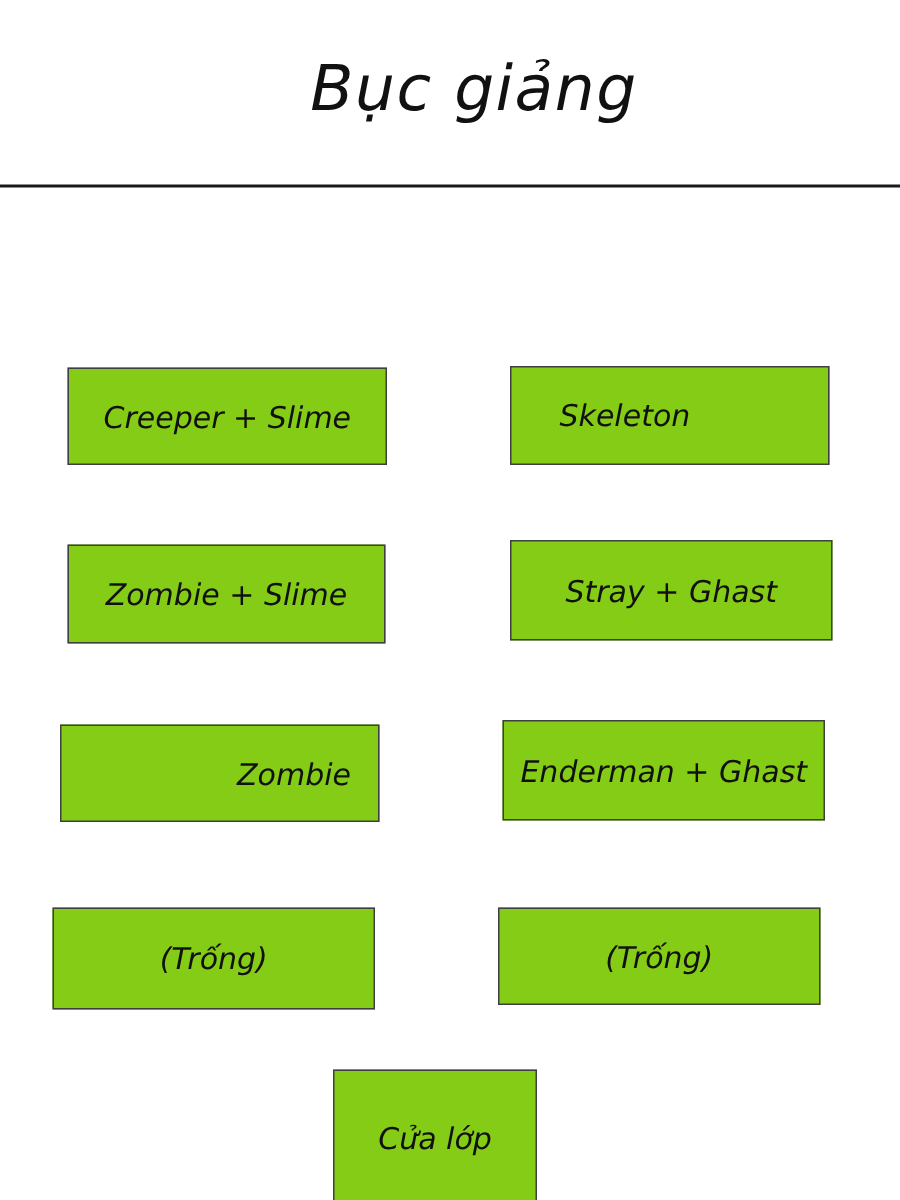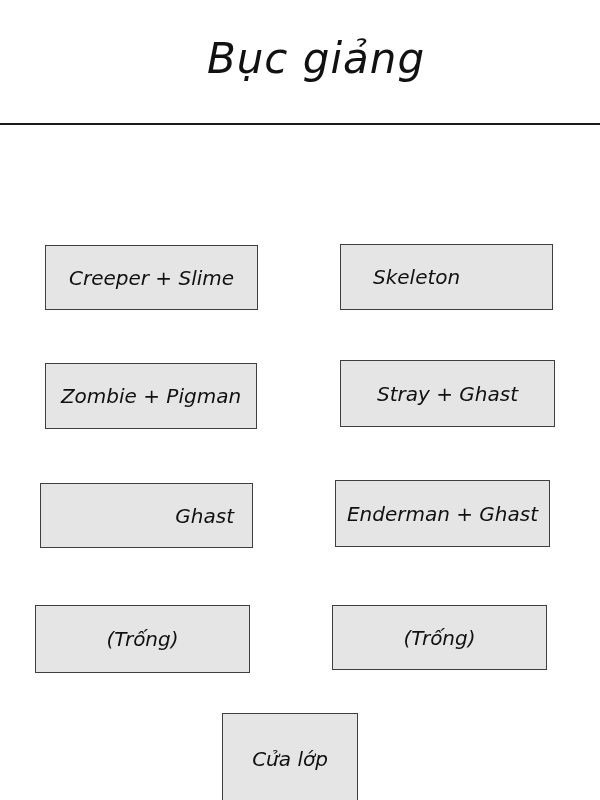--- a/index.html
+++ b/index.html
@@ -38,21 +38,21 @@
     top: 123px;
     left: 0;
     width: 600px;
     height: 2px;
     background: #1a1a1a;
   }
   .seat {
     position: absolute;
     box-sizing: border-box;
     border: 1.5px solid #3f3f3f;
-    background: #e5e5e5;
+    background: #84cc16;
     display: flex;
     align-items: center;
     justify-content: center;
     font-size: 20px;
     font-style: italic;
     color: #111111;
     white-space: nowrap;
   }
   .seat.align-left  { justify-content: flex-start; padding-left: 32px; }
   .seat.align-right { justify-content: flex-end;  padding-right: 18px; }
@@ -84,29 +84,29 @@
 
   <div class="seat s1">
     <span>Creeper + Slime</span>
   </div>
 
   <div class="seat s2 align-left">
     <span>Skeleton</span>
   </div>
 
   <div class="seat s3">
-    <span>Zombie + Pigman</span>
+    <span>Zombie + Slime</span>
   </div>
 
   <div class="seat s4">
     <span>Stray + Ghast</span>
   </div>
 
   <div class="seat s5 align-right">
-    <span>Ghast</span>
+    <span>Zombie</span>
   </div>
 
   <div class="seat s6">
     <span>Enderman + Ghast</span>
   </div>
 
   <div class="seat s7">
     <span>(Trống)</span>
   </div>
 

